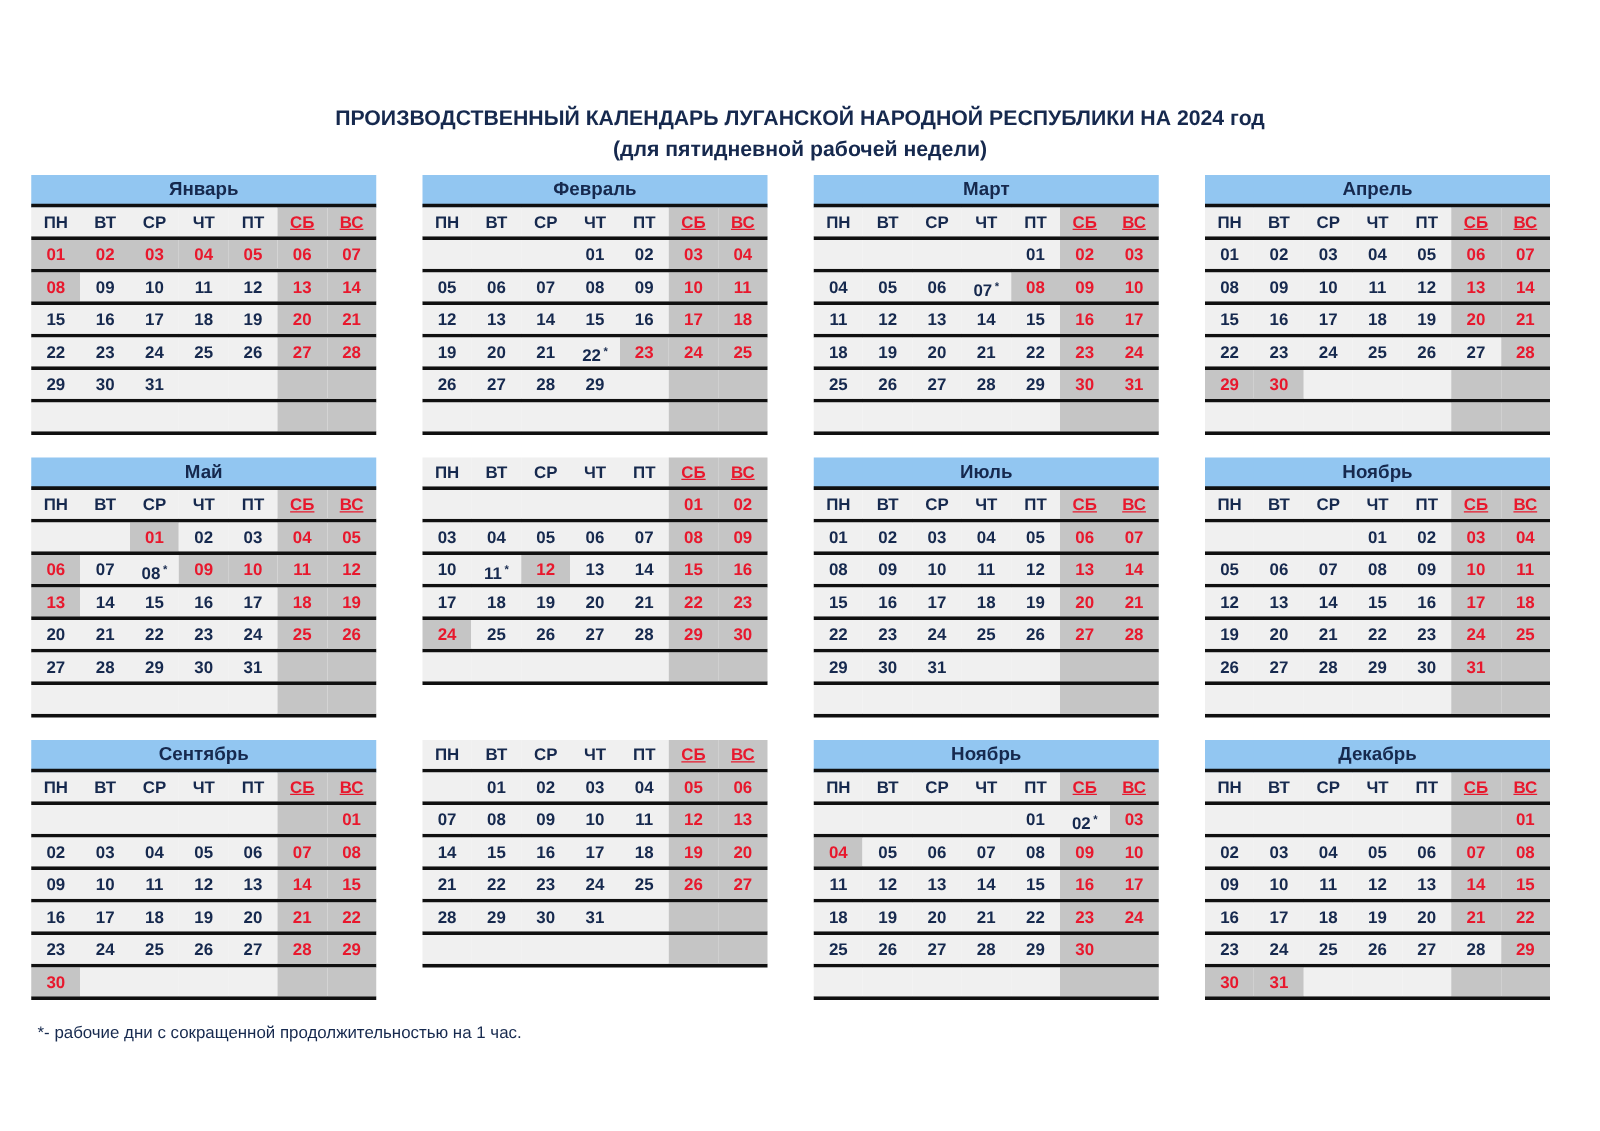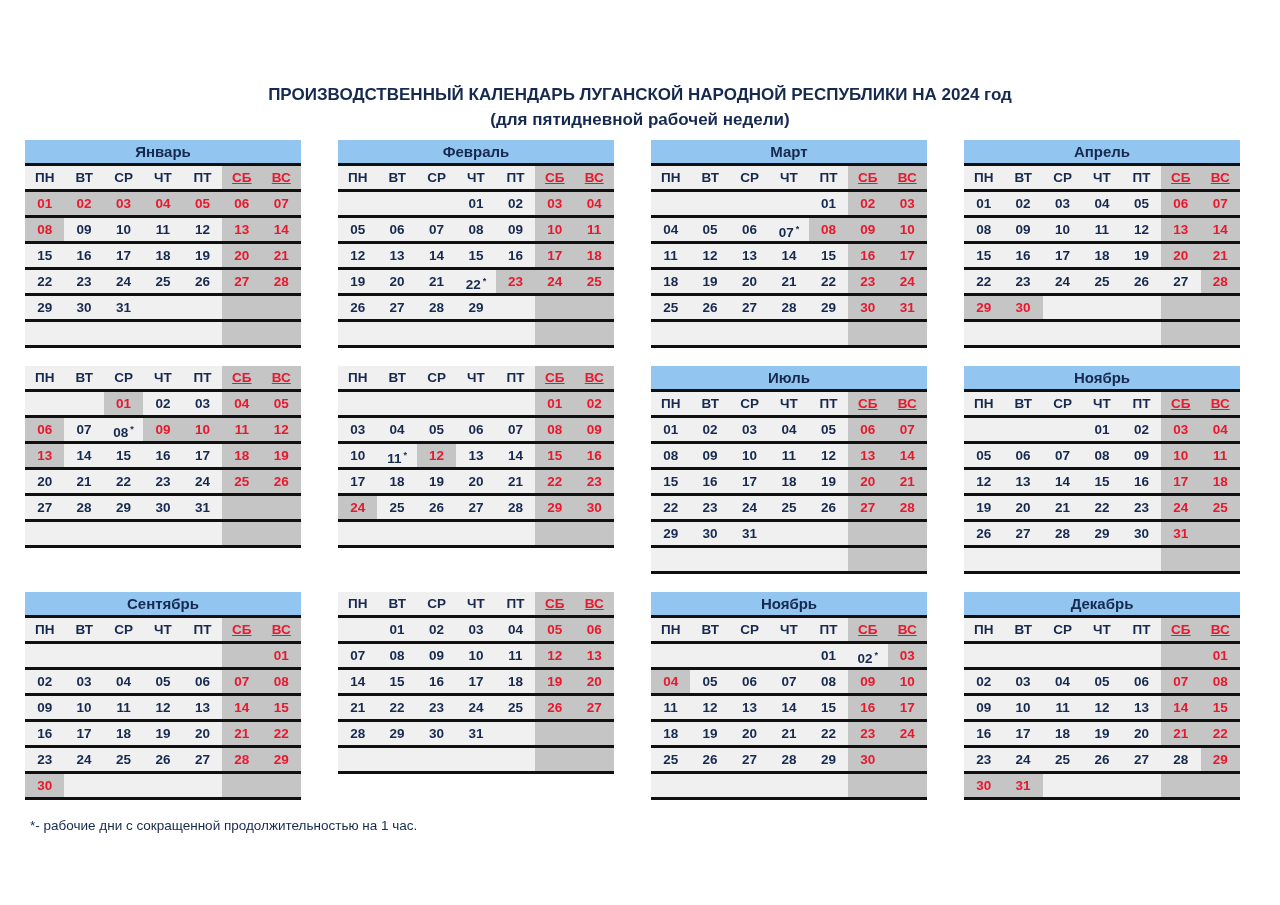--- a/index.html
+++ b/index.html
@@ -315,20 +315,21 @@
           <div class="cell elight"></div>
           <div class="cell elight"></div>
           <div class="cell elight"></div>
           <div class="cell elight"></div>
           <div class="cell elight"></div>
           <div class="cell egray"></div>
           <div class="cell egray"></div>
         </div>
       </div>
       <div class="month">
+        <div class="mhead">Май</div>
         <div class="row">
           <div class="cell hd">ПН</div>
           <div class="cell hd">ВТ</div>
           <div class="cell hd">СР</div>
           <div class="cell hd">ЧТ</div>
           <div class="cell hd">ПТ</div>
           <div class="cell hd wkend">СБ</div>
           <div class="cell hd wkend">ВС</div>
         </div>
         <div class="row">

